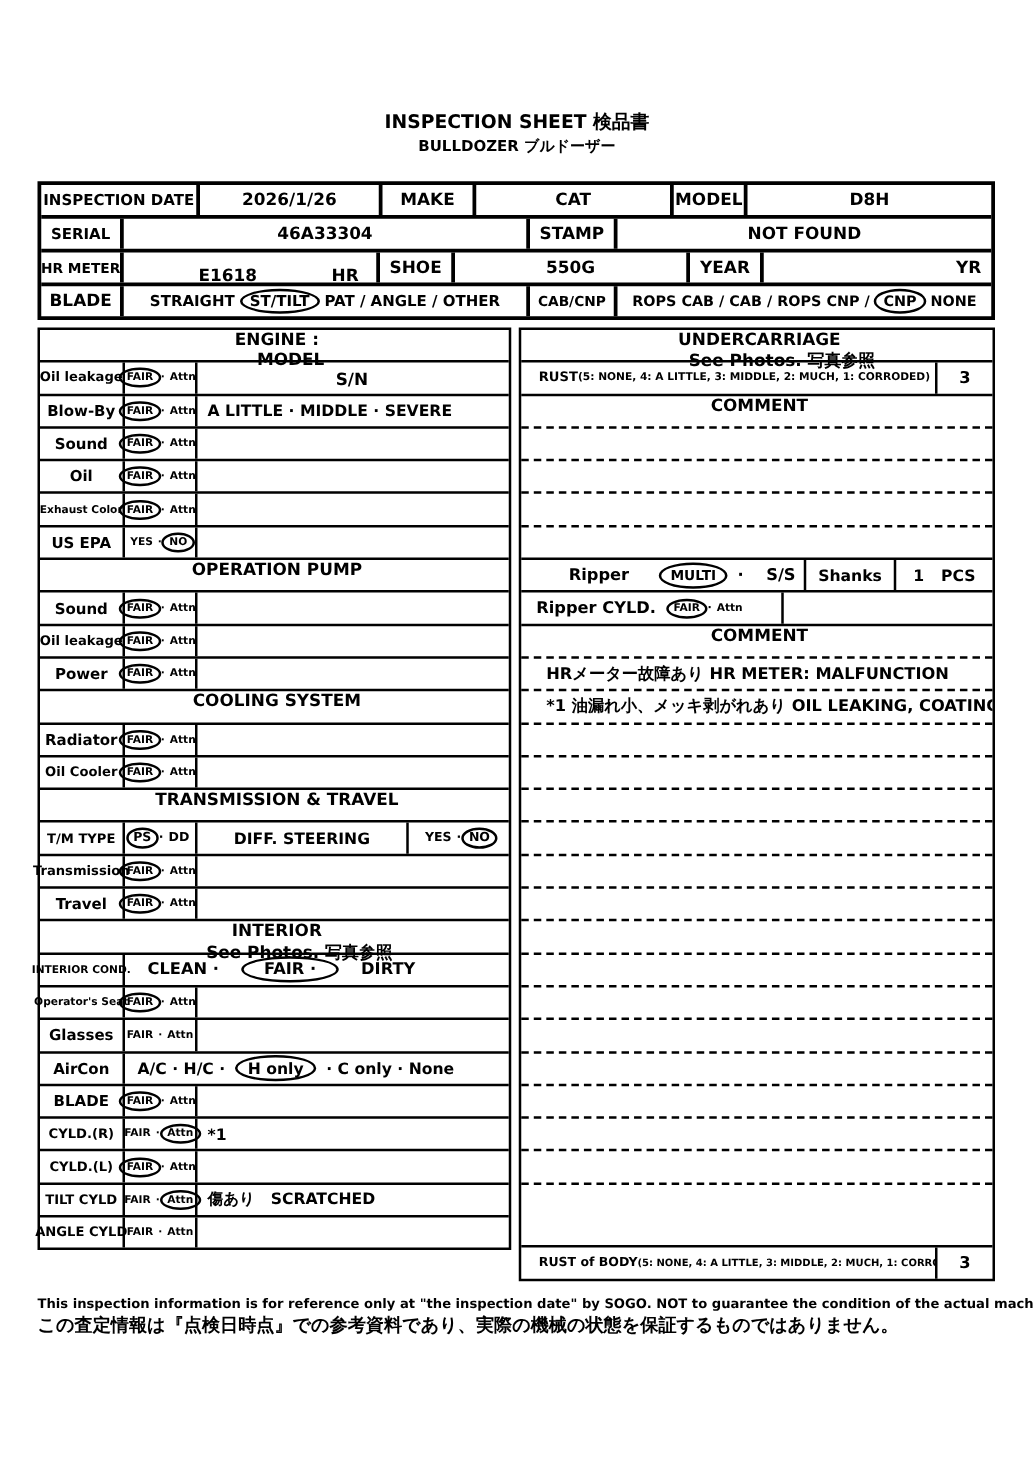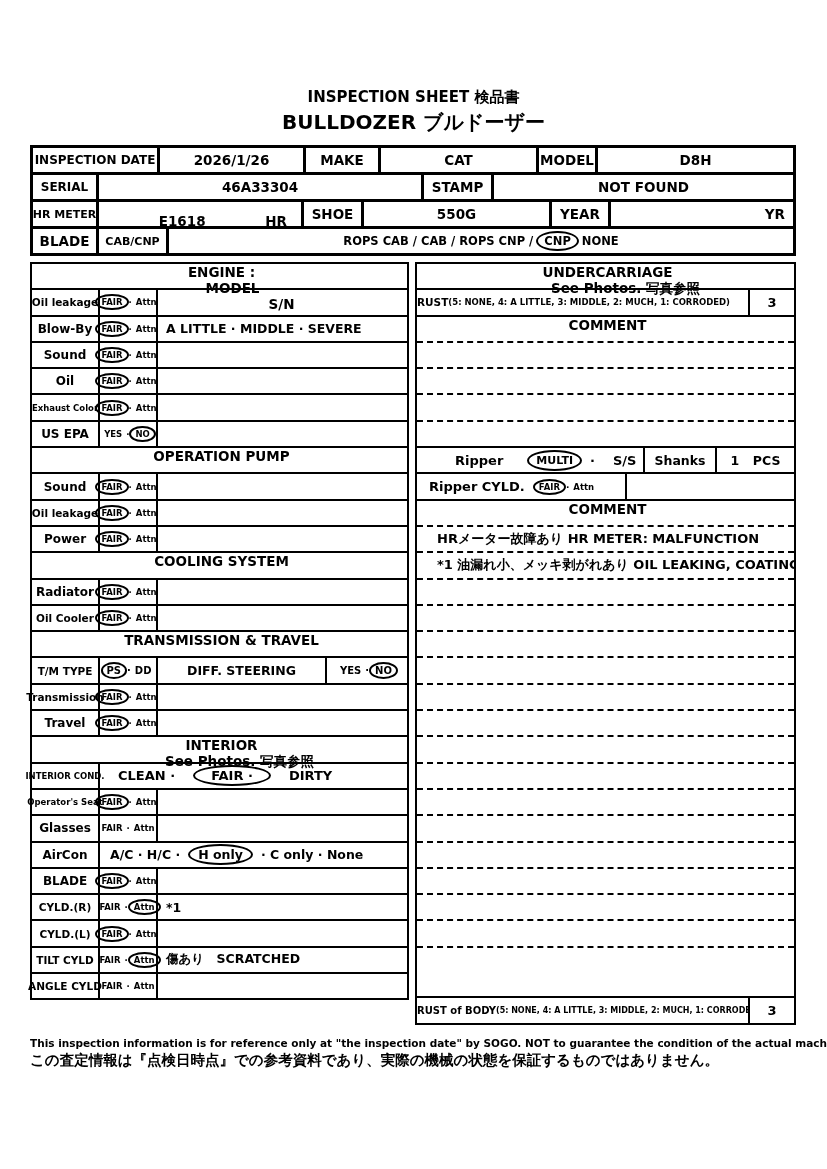--- a/index.html
+++ b/index.html
@@ -2,21 +2,21 @@
 <html><head>
 <meta charset="utf-8">
 <style>
   * { box-sizing: content-box; margin: 0; padding: 0; }
   html,body { background:#fff; }
   body { font-family: "DejaVu Sans", "Liberation Sans", sans-serif; font-weight: bold; color:#000; }
   .page { position: relative; width: 827px; height: 1169px; background:#fff; overflow: hidden; }
 
   .titles { position:absolute; top:88px; left:0; width:100%; text-align:center; }
   .t1 { font-size:15px; }
-  .t2 { font-size:20px; margin-top:2px; }
+  .t2 { font-size:12px; margin-top:2px; }
 
   
   .htable { position:absolute; left:30px; top:145px; width:760px; border:3px solid #000; }
   .hrow { display:flex; height:24px; }
   .hrow + .hrow { border-top:3px solid #000; }
   .hc { display:flex; align-items:center; justify-content:center; border-right:3px solid #000; font-size:13.5px; white-space:nowrap; overflow:hidden; }
   .hc:last-child { border-right:none; }
   .hc.fill { flex:1; }
   .lab12 { font-size:12px; } .lab11 { font-size:11px; }
   .right-align { justify-content:flex-end; padding-right:8px; }
@@ -42,21 +42,21 @@
   .c2 { width:56px; border-right:2px solid #000; display:flex; align-items:center; justify-content:center; font-size:8.5px; white-space:nowrap; }
   .c3 { flex:1; display:flex; align-items:center; padding-left:8px; font-size:12.5px; white-space:nowrap; }
   .merged { flex:1; display:flex; align-items:center; font-size:13px; white-space:nowrap; }
   .dot { padding:0 2px; }
   .tmid { width:167px; border-right:2px solid #000; display:flex; align-items:center; justify-content:center; font-size:12.5px; }
   .tyn { flex:1; display:flex; align-items:center; justify-content:center; font-size:10px; }
   .c2.tm { font-size:10px; }
   .head-sub { margin-left:36px; }
 
   
-  .rust-label { flex:1; border-right:2px solid #000; display:flex; align-items:center; padding-left:0; white-space:nowrap; overflow:hidden; }
+  .rust-label { flex:1; border-right:2px solid #000; display:flex; align-items:center; padding-left:14px; white-space:nowrap; overflow:hidden; }
   .rust-label .rl { font-size:10.5px; } .rust-label .rs { font-size:8.5px; }
   .rust-val { width:44px; display:flex; align-items:center; justify-content:center; font-size:13px; }
   .cmt { display:flex; align-items:center; padding-left:20px; font-size:13px; white-space:nowrap; overflow:hidden; }
   .rip-main { width:226px; border-right:2px solid #000; display:flex; align-items:center; font-size:13px; white-space:nowrap; }
   .rip-shanks { width:70px; border-right:2px solid #000; display:flex; align-items:center; justify-content:center; font-size:12.5px; }
   .rip-qty { flex:1; display:flex; align-items:center; justify-content:space-evenly; font-size:12.5px; }
   .ripc-label { width:208px; border-right:2px solid #000; display:flex; align-items:center; font-size:13px; white-space:nowrap; }
   .ripc-label .g { font-size:8.5px; }
   .empty-fill { flex:1; }
 
@@ -94,20 +94,25 @@
         <span class="v">E1618</span>
         <span>HR</span>
       </div>
       <div class="hc" style="width:57px">SHOE</div>
       <div class="hc" style="width:185px">550G</div>
       <div class="hc" style="width:56px">YEAR</div>
       <div class="hc fill right-align">YR</div>
     </div>
     <div class="hrow">
       <div class="hc" style="width:63px">BLADE</div>
+      <div class="hc opts" style="width:322px">
+        <span>STRAIGHT</span>
+        <span class="circ">ST/TILT</span>
+        <span>PAT / ANGLE / OTHER</span>
+      </div>
       <div class="hc lab11" style="width:67px">CAB/CNP</div>
       <div class="hc fill opts-sm">
         <span>ROPS CAB / CAB / ROPS CNP /</span>
         <span class="circ">CNP</span>
         <span>NONE</span>
       </div>
     </div>
   </div>
 
   <div class="ltable">

